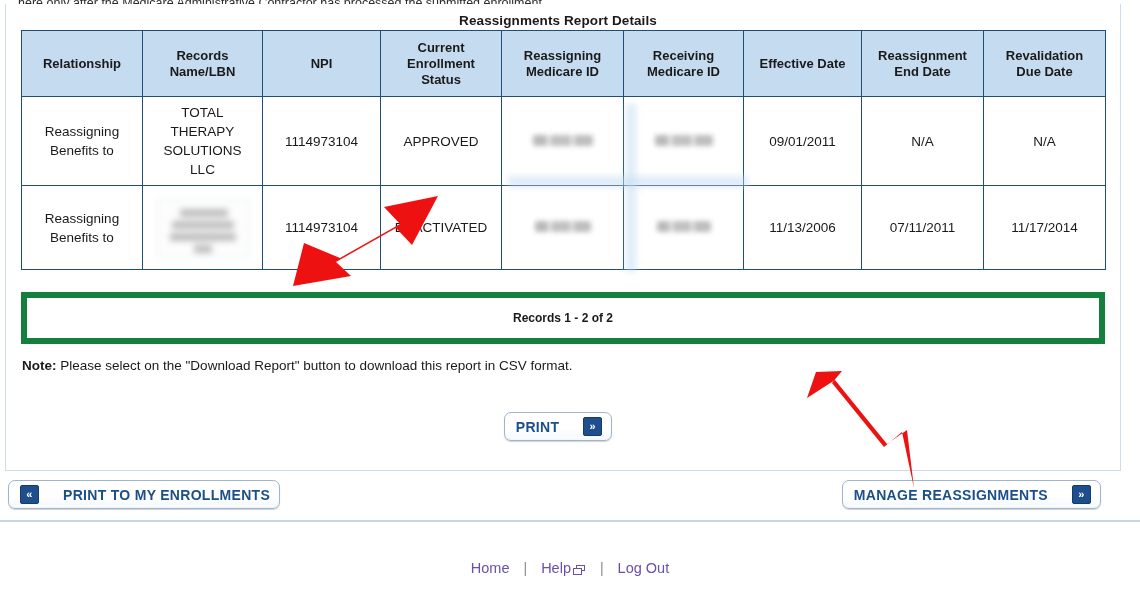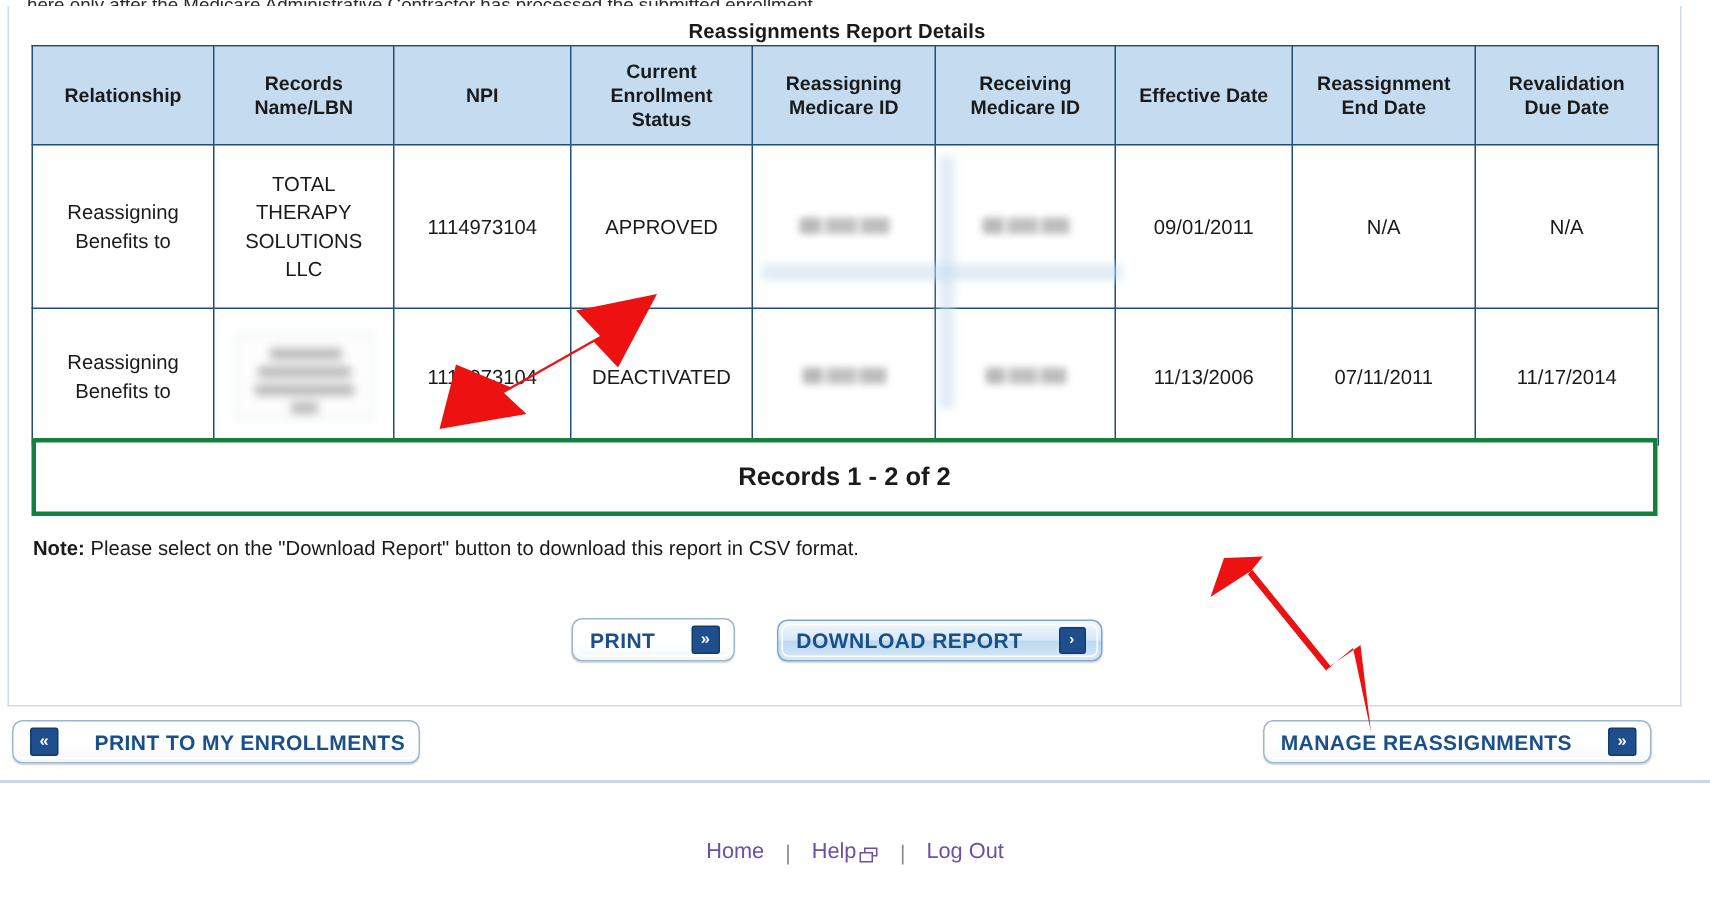--- a/index.html
+++ b/index.html
@@ -68,21 +68,21 @@
     height: 66px;
     line-height: 16px;
     padding: 2px 3px;
   }
   table.report td {
     background: #ffffff;
     font-size: 13.5px;
     font-weight: normal;
     height: 84px;
     line-height: 19px;
-    padding: 16px 4px;
+    padding: 6px 4px;
   }
 
   
   .c-rel   { width: 121px; }
   .c-prov  { width: 120px; }
   .c-npi   { width: 118px; }
   .c-stat  { width: 121px; }
   .c-rsid  { width: 122px; }
   .c-rcid  { width: 120px; }
   .c-eff   { width: 118px; }
@@ -143,24 +143,24 @@
     background: rgba(197,220,240,.55);
     filter: blur(3px);
     pointer-events: none;
   }
 
   
   .records-bar {
     position: absolute;
     left: 15px; top: 288px;
     width: 1084px; height: 52px;
-    border: 3px solid #15803d;
+    border: 6px solid #15803d;
     background: #fff;
     display: flex; align-items: center; justify-content: center;
-    font-size: 17px; font-weight: bold; color: #1a1a1a;
+    font-size: 12px; font-weight: bold; color: #1a1a1a;
   }
 
   
   .note {
     position: absolute;
     left: 16px; top: 354px;
     font-size: 13.5px;
     color: #1a1a1a;
   }
   .note b { font-weight: bold; }
@@ -391,25 +391,20 @@
 
     <div class="note">
       <b>Note:</b><span> Please select on the "Download Report" button to download this report in CSV format.</span>
     </div>
 
     <div class="mid-buttons">
       <div class="btn plain">
         <span class="inner-ring"></span>
         <span>PRINT</span>
         <span class="chev">»</span>
-      </div>
-      <div class="btn filled">
-        <span class="inner-ring"></span>
-        <span>DOWNLOAD REPORT</span>
-        <span class="chev small">›</span>
       </div>
     </div>
 
   </div>
 
   <div class="bottom-bar">
     <div class="left">
       <div class="btn plain">
         <span class="inner-ring"></span>
         <span class="chev">«</span>

